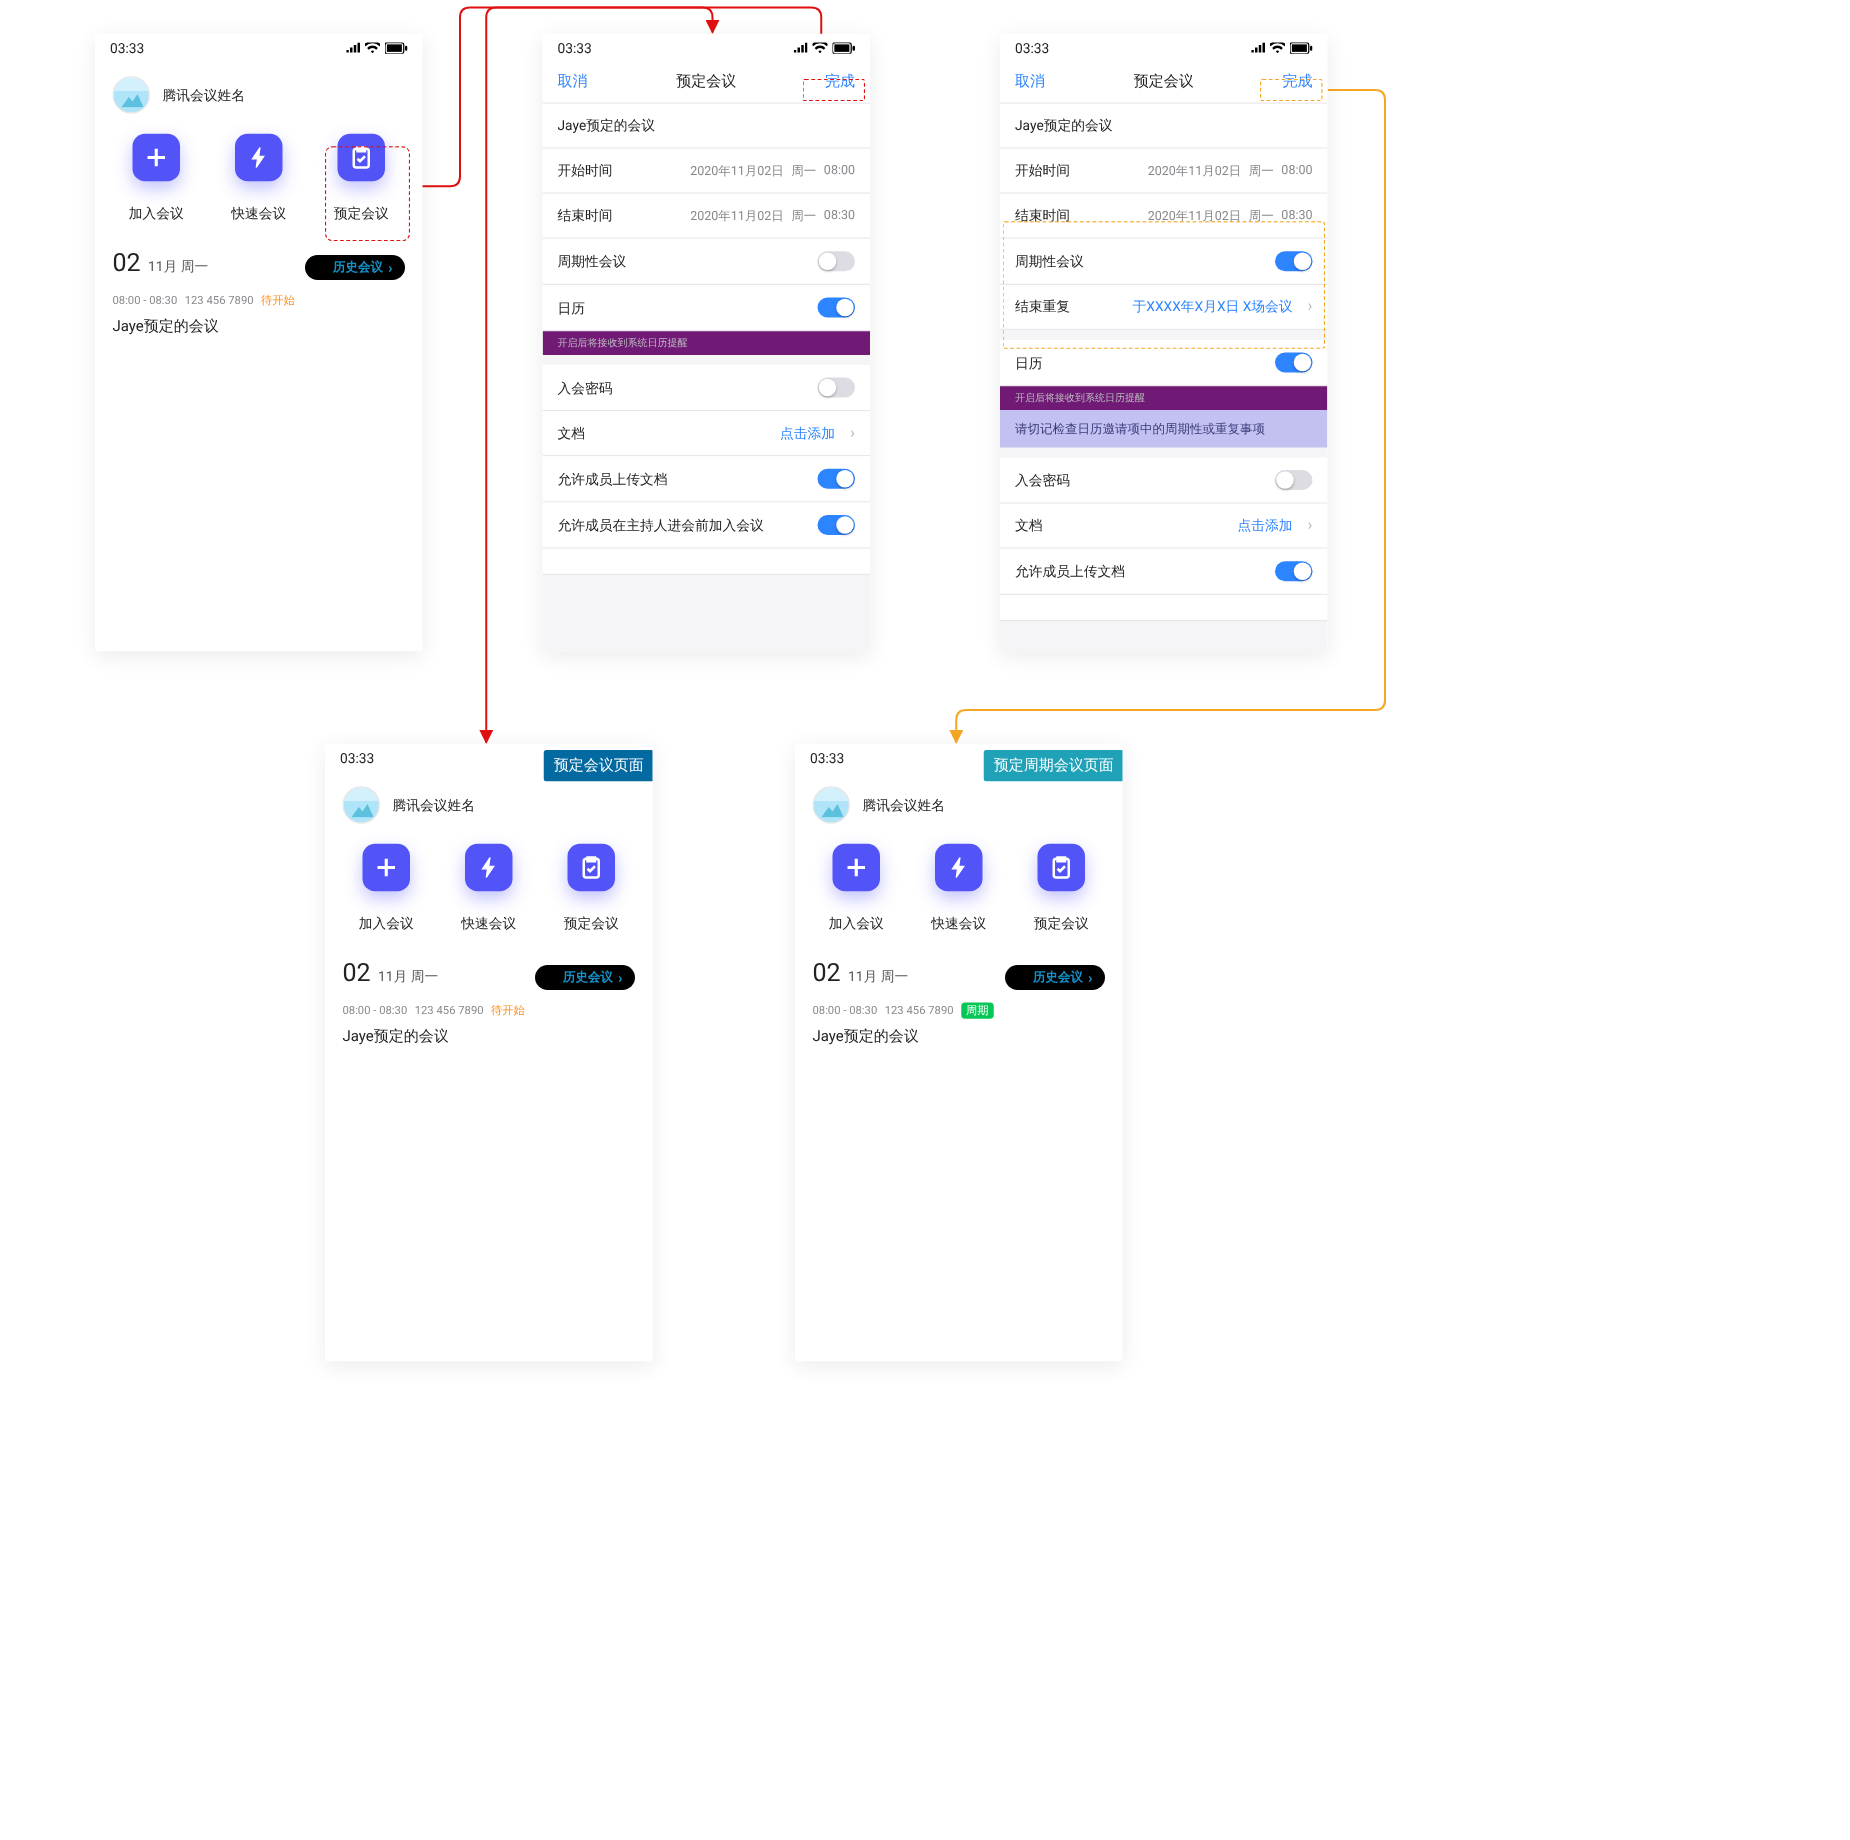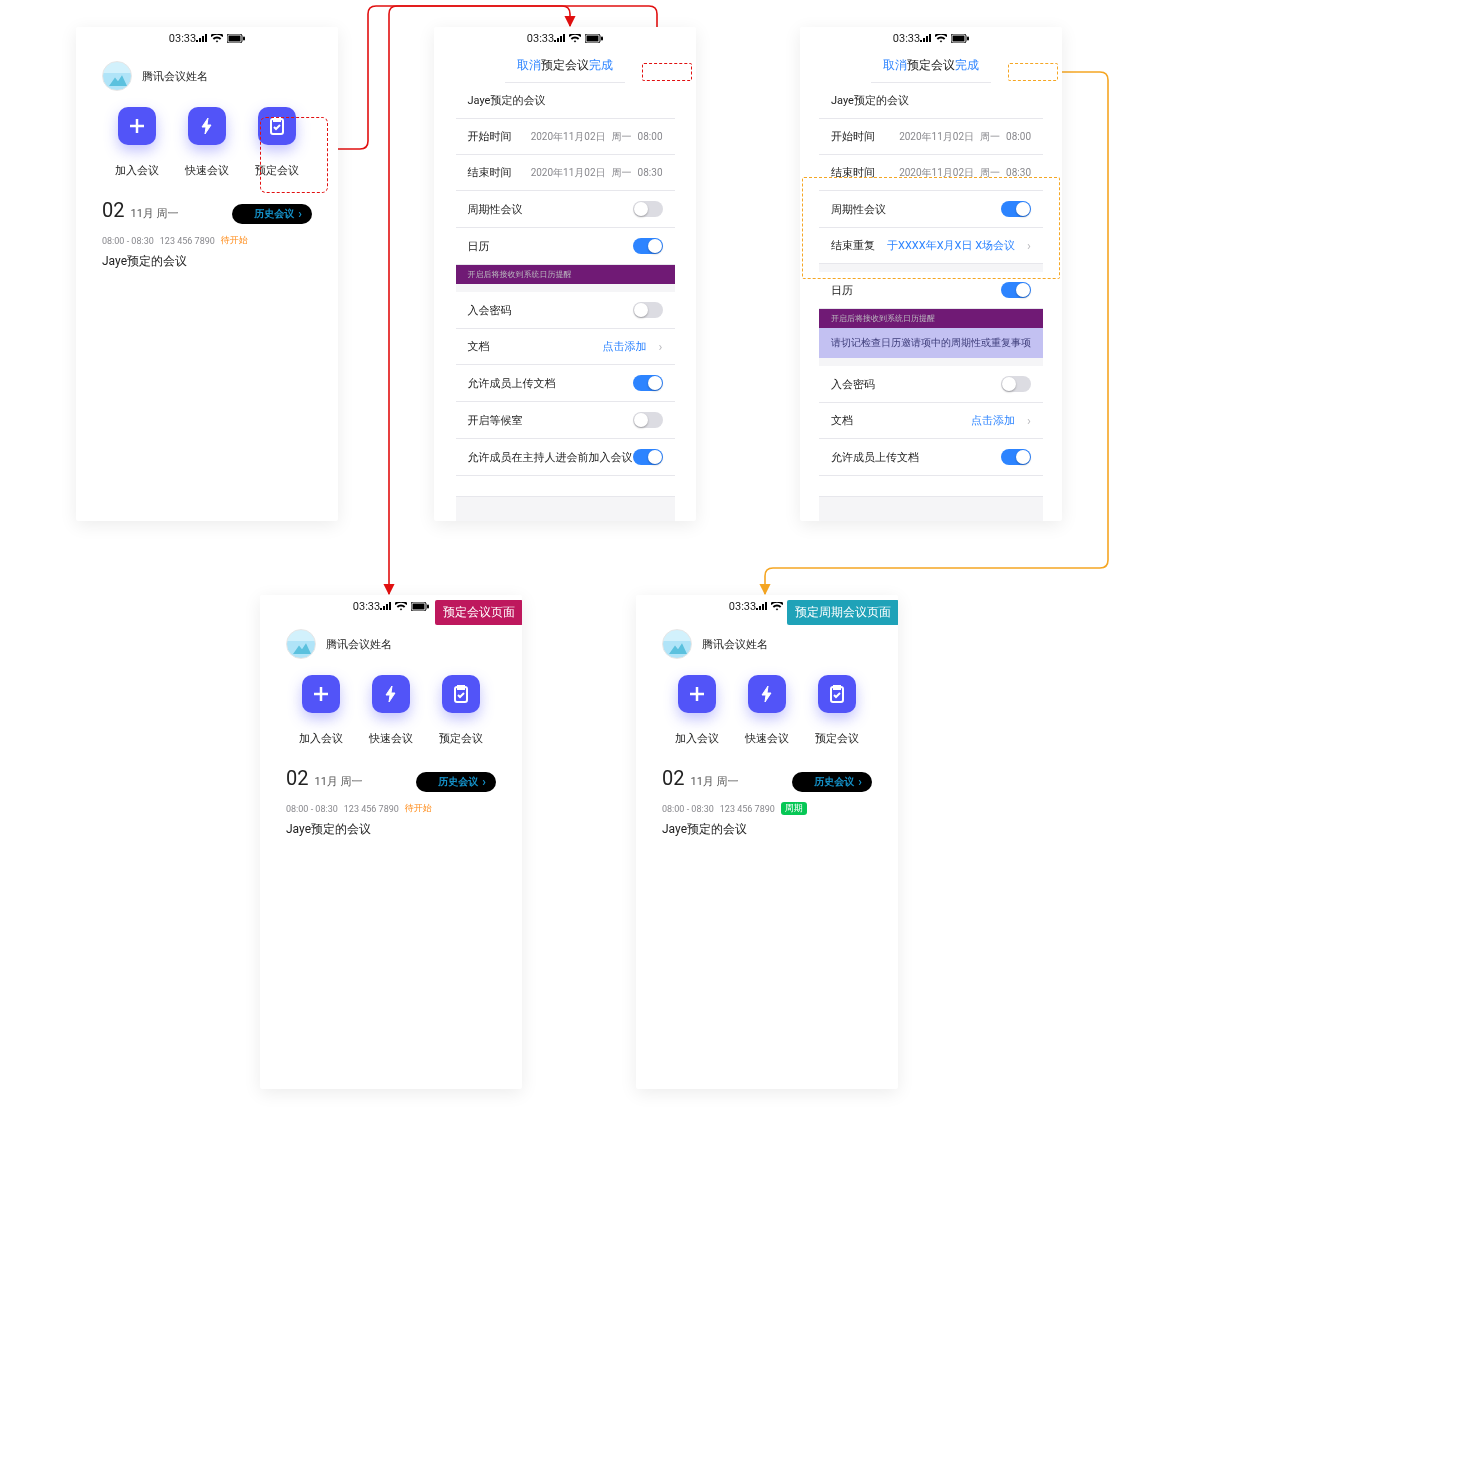--- a/index.html
+++ b/index.html
@@ -33,21 +33,20 @@
     position: absolute;
     width: 262px;
     height: 494px;
     background: #fff;
     border-radius: 2px;
     box-shadow: var(--phone-shadow);
     overflow: hidden;
     font-size: 11px;
     display: flex;
     flex-direction: column;
-    align-items: center;
   }
   .status-bar {
     height: 22px;
     display: flex;
     align-items: center;
     justify-content: space-between;
     padding: 0 12px;
     font-size: 11px;
   }
   .status-icons { display: flex; gap: 4px; align-items: center; }
@@ -312,24 +311,20 @@
       </div>
       <div class="cell">
         <span class="left">文档</span>
         <span class="right brand chevron">点击添加</span>
       </div>
       <div class="cell">
         <span class="left">允许成员上传文档</span>
         <div class="switch on"></div>
       </div>
       <div class="cell">
-        <span class="left">开启等候室</span>
-        <div class="switch"></div>
-      </div>
-      <div class="cell">
         <span class="left">允许成员在主持人进会前加入会议</span>
         <div class="switch on"></div>
       </div>
       <div class="cell">
         
         
       </div>
 
     </div>
     <div class="dash-focus red" style="left:208px; top:36px; width:50px; height:18px; border-radius:2px;"></div>
@@ -471,21 +466,21 @@
       </div>
       <div class="mtg-row">
         <div class="mtg-meta">
           <span>08:00 - 08:30</span>
           <span>123 456 7890</span>
           <span class="badge-wait">待开始</span>
         </div>
         <div class="mtg-title">Jaye预定的会议</div>
       </div>
     </div>
-    <div class="screen-tag" style="background:#be185d;">预定会议页面</div>
+    <div class="screen-tag" style="background:#0369a1;">预定会议页面</div>
   </div>
 
   <div class="phone" style="left:636px; top:595px;">
     <div class="status-bar">
       <span>03:33</span>
       <span class="status-icons">
         <svg width="11" height="9">
             <path d="M0 8h2V6H0zM3 8h2V4H3zM6 8h2V2H6zM9 8h2V0H9z" fill="#000"></path>
           </svg>
         <svg width="12" height="9">

